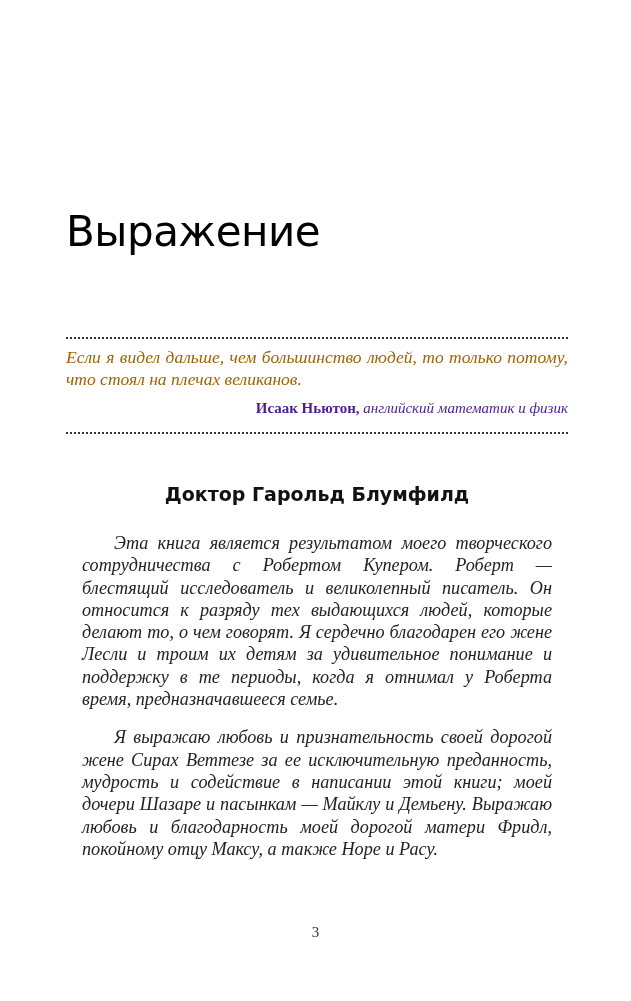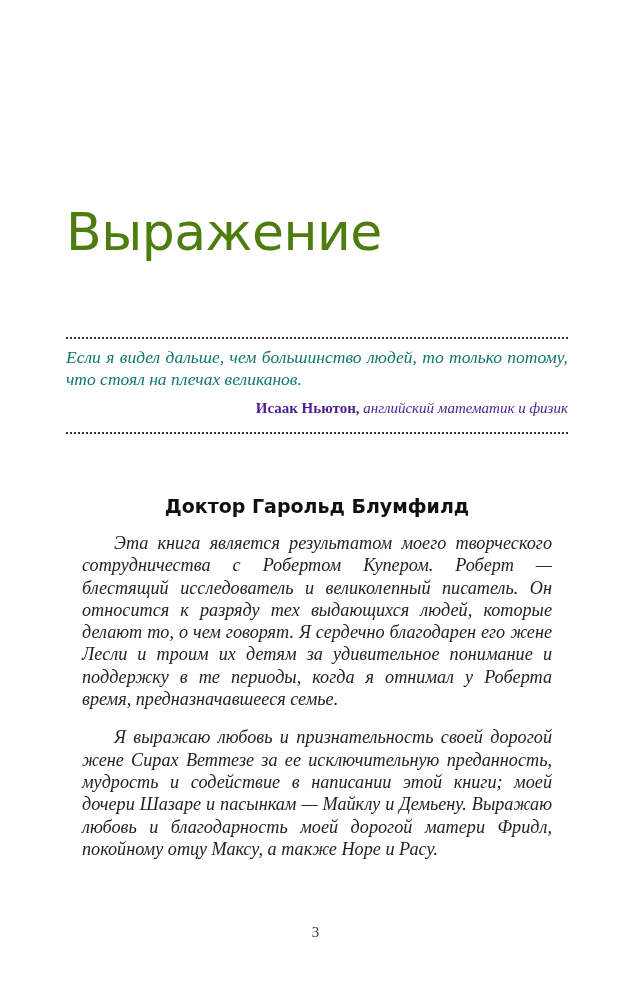--- a/index.html
+++ b/index.html
@@ -1,39 +1,39 @@
 <!DOCTYPE html>
 <html><head>
 <meta charset="utf-8">
 <style>
   html, body { margin:0; padding:0; background:#ffffff; }
   body { width:631px; height:1001px; position:relative; overflow:hidden; color:#1a1a1a; }
   .title {
     position:absolute; left:66px; top:205px; width:520px;
-    font-family:"DejaVu Sans", sans-serif; font-size:52px; line-height:54px;
-    letter-spacing:-0.5px; color:#4d7c0f; font-weight:500;
+    font-family:"DejaVu Sans", sans-serif; font-size:42px; line-height:54px;
+    letter-spacing:-0.5px; color:#000000; font-weight:500;
   }
   .rule {
     position:absolute; left:66px; width:502px; height:0;
     border-top:2px dotted #333;
   }
   .epigraph {
     position:absolute; left:66px; top:346px; width:502px;
     font-family:"Liberation Serif", serif; font-style:italic; font-size:17.5px; line-height:22px;
-    text-align:justify; color:#0f766e;
+    text-align:justify; color:#a16207;
   }
   .attribution {
     position:absolute; left:66px; top:400px; width:502px; text-align:right;
     font-family:"Liberation Serif", serif; font-size:15px; color:#4c1d95;
   }
   .attribution .name { font-weight:bold; font-style:normal; }
   .attribution .desc { font-style:italic; }
   .subhead {
     position:absolute; left:66px; top:483px; width:502px; text-align:center;
-    font-family:"DejaVu Sans", sans-serif; font-size:19px; font-weight:bold; color:#111;margin-top:12px;
+    font-family:"DejaVu Sans", sans-serif; font-size:19px; font-weight:bold; color:#111;
   }
   .body {
     position:absolute; left:66px; top:516px; width:502px;
     font-family:"Liberation Serif", serif; font-style:italic; font-size:18.2px; line-height:22.3px;
     text-align:justify; color:#222;
   }
   .body p { margin:16px; text-indent:32px; }
   .pagenum {
     position:absolute; left:0; width:631px; top:924px; text-align:center;
     font-family:"Liberation Serif", serif; font-size:15px; color:#333;

